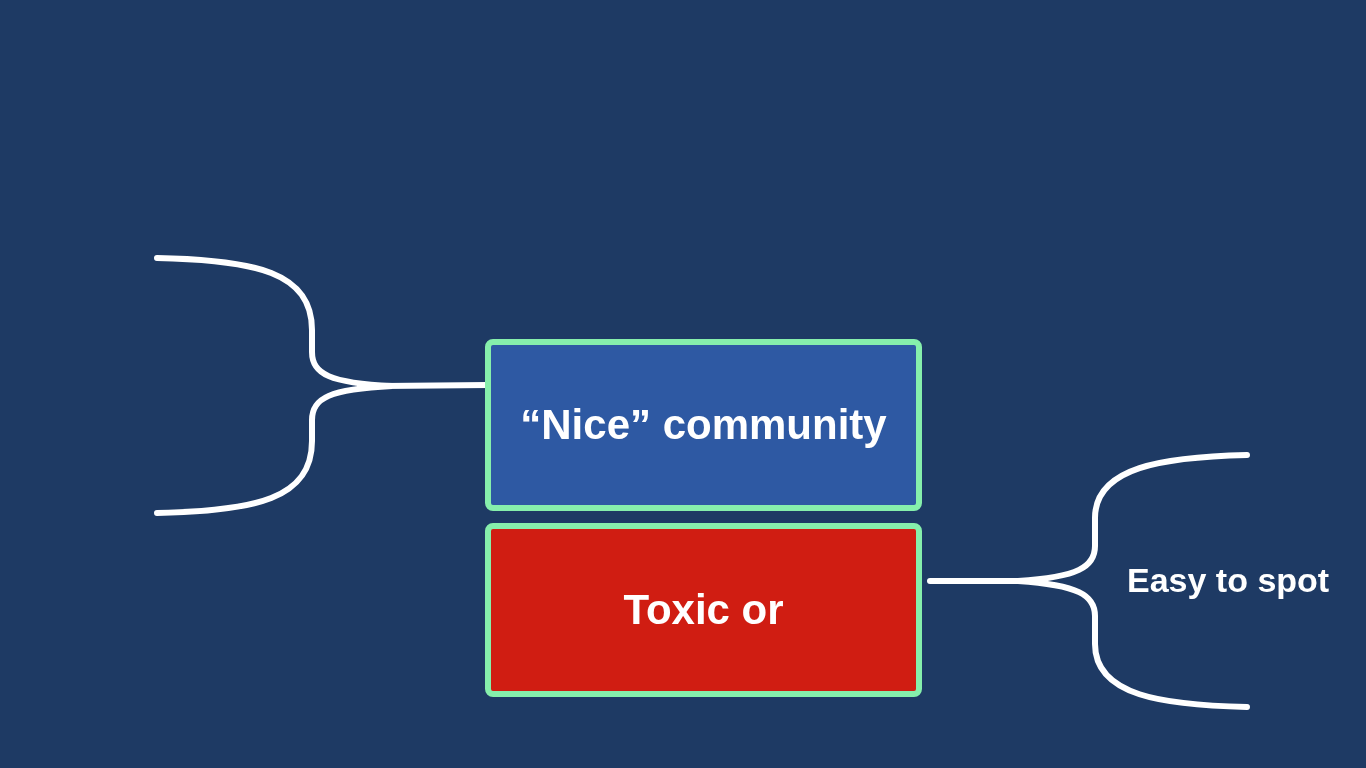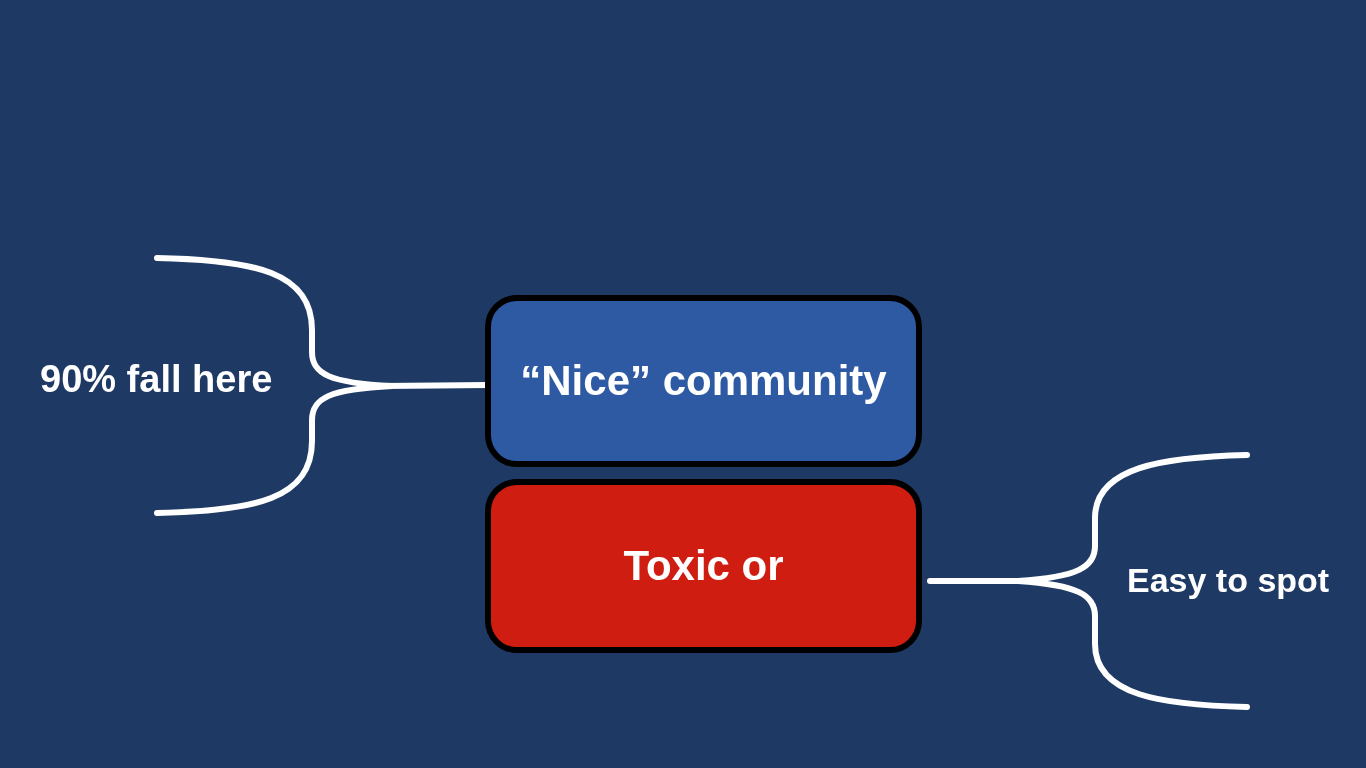--- a/index.html
+++ b/index.html
@@ -17,30 +17,31 @@
   }
   .brace-layer {
     position: absolute;
     left: 0; top: 0;
     width: 1366px;
     height: 768px;
   }
   .node {
     position: absolute;
     box-sizing: border-box;
-    border: 6px solid #000000;
-    border-radius: 32px;
+    border: 6px solid #86efac;
+    border-radius: 8px;
     display: flex;
     align-items: center;
     justify-content: center;
     text-align: center;
     color: #FFFFFF;
     font-weight: bold;
     font-size: 42px;
     line-height: 1.42;
+    margin-top: 44px;
   }
   .node-nice {
     left: 485px; top: 295px;
     width: 437px; height: 172px;
     background: #2E59A3;
   }
   .node-toxic {
     left: 485px; top: 479px;
     width: 437px; height: 174px;
     background: #D01D12;
@@ -87,17 +88,16 @@
   <div class="node node-nice">
     <span>“Nice” community</span>
   </div>
 
   <div class="node node-toxic">
     <span>
       <span style="display:block">Toxic or</span>
     </span>
   </div>
 
-  <div class="side-label label-left">90% fall here</div>
 
   <div class="side-label label-right">Easy to spot</div>
 
 </div>
 
 </body></html>

